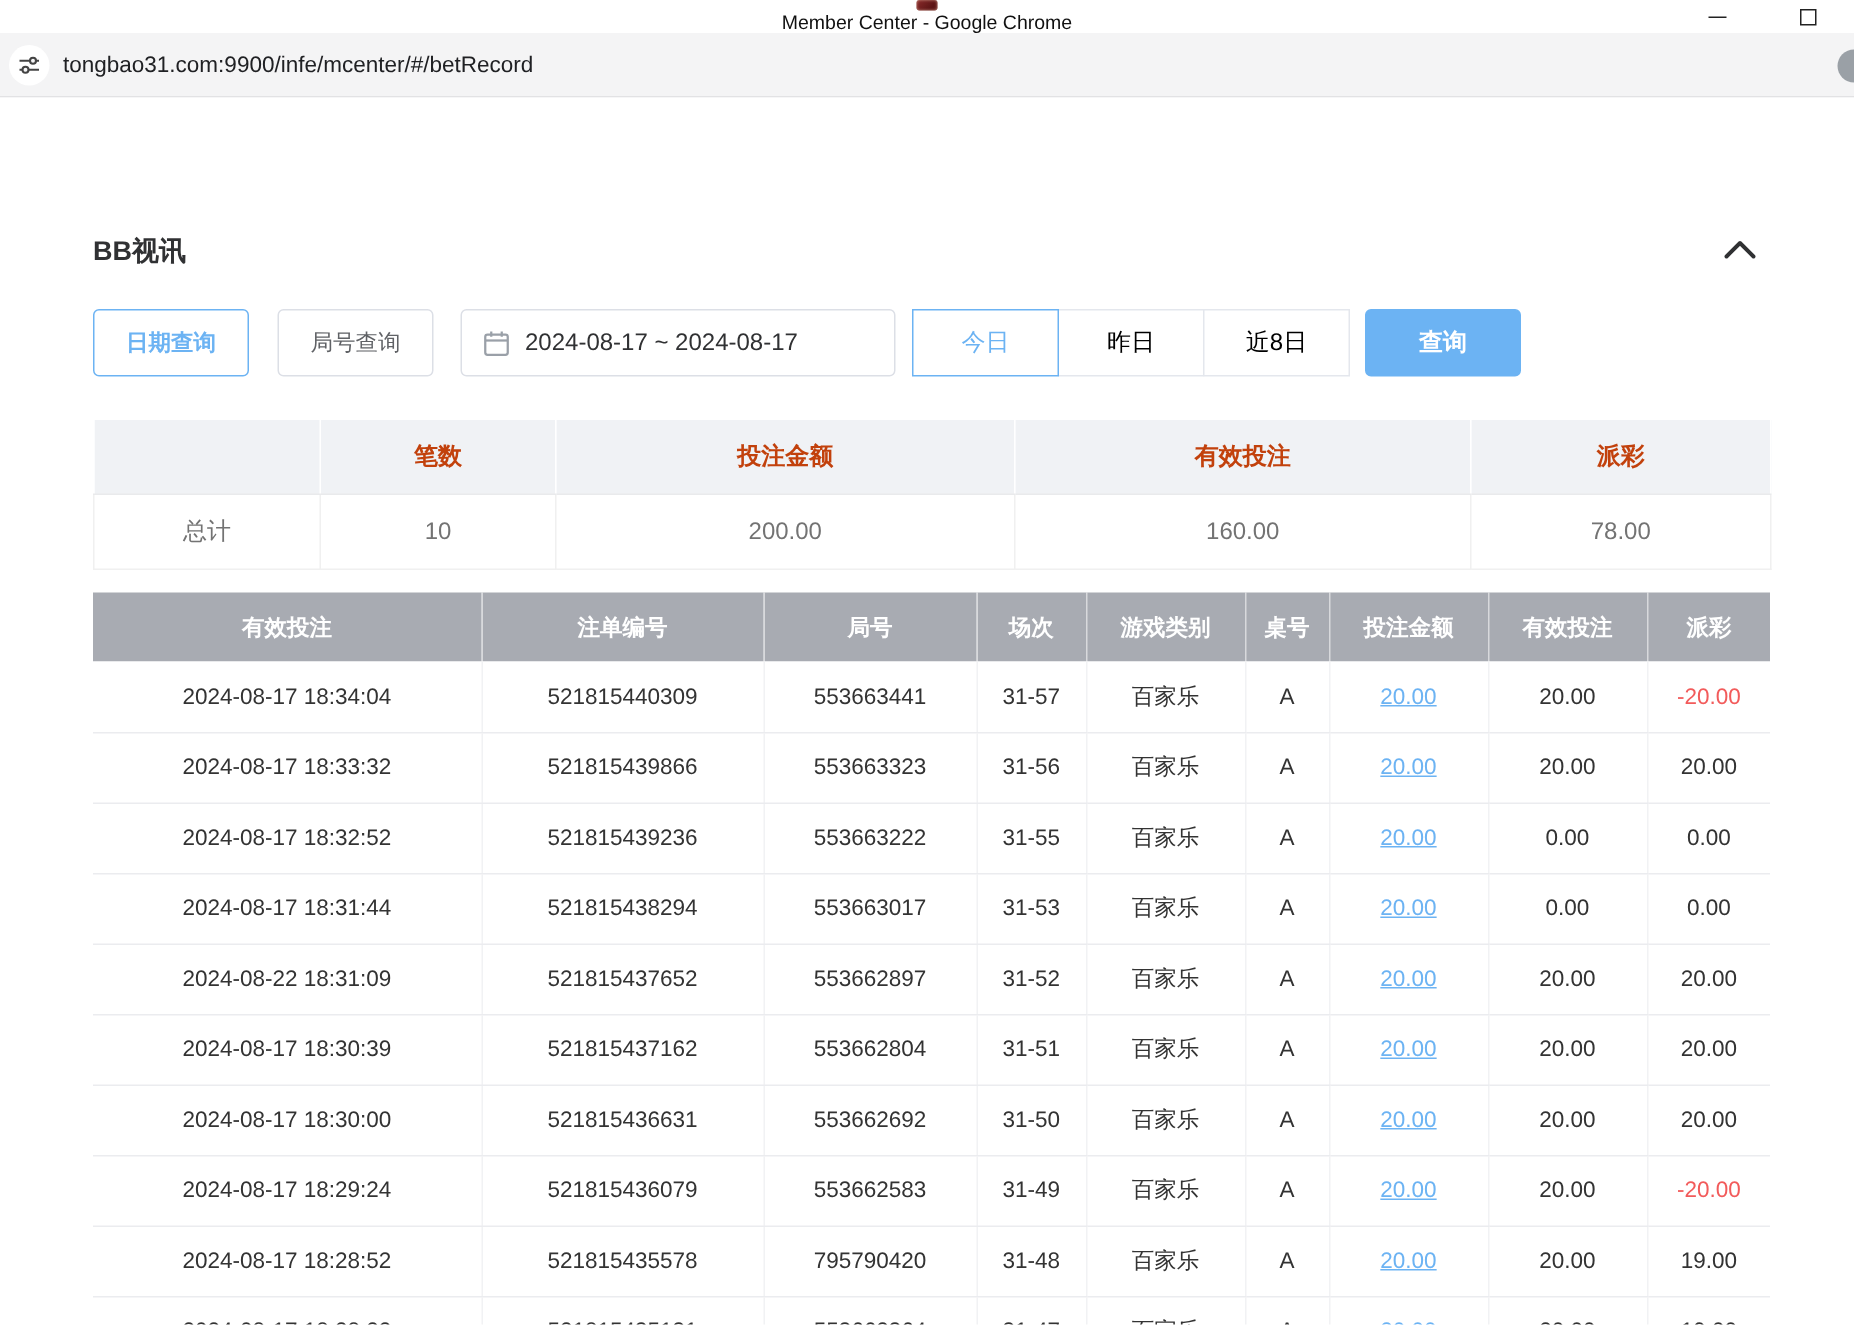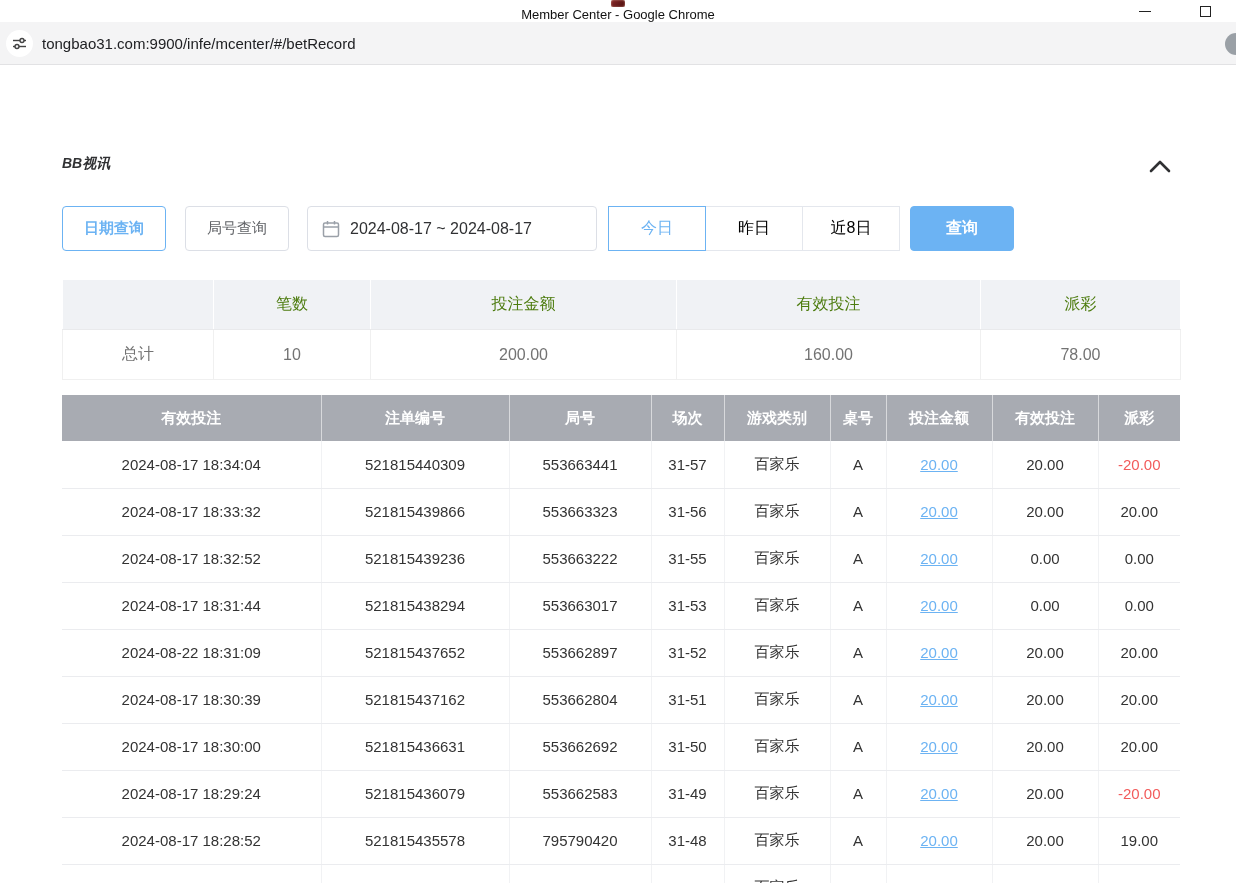--- a/index.html
+++ b/index.html
@@ -25,21 +25,21 @@
   .urlbar{position:relative;height:43px;background:#f4f4f5;border-bottom:1px solid #e2e2e4;
     display:flex;align-items:center;}
   .tune-wrap{width:27px;height:27px;border-radius:50%;background:#fff;margin-left:6px;
     display:flex;align-items:center;justify-content:center;cursor:pointer;}
   .url-text{margin-left:9px;font-size:15px;color:#202124;}
   .avatar-partial{position:absolute;right:-11px;top:11px;width:22px;height:22px;border-radius:50%;
     background:#9aa0a6;color:#fff;font-size:13px;display:flex;align-items:center;justify-content:center;}
 
   
   .content{position:relative;width:1236px;height:818px;background:#fff;}
-  .page-title{position:absolute;left:62px;top:90px;font-size:14px;font-weight:bold;color:#303133;font-style:italic;}
+  .page-title{position:absolute;left:62px;top:90px;font-size:18px;font-weight:bold;color:#303133;}
   .collapse-btn{position:absolute;left:1144px;top:88px;width:32px;height:26px;cursor:pointer;
     display:flex;align-items:center;justify-content:center;}
 
   
   .filter-row{position:absolute;left:62px;top:141px;height:45px;display:flex;align-items:center;}
   .btn{height:45px;border-radius:4px;font-size:15px;display:flex;align-items:center;justify-content:center;
     cursor:pointer;background:#fff;user-select:none;}
   .btn-outline-blue{width:104px;border:1px solid var(--accent);color:var(--accent);font-weight:bold;}
   .btn-outline-gray{width:104px;border:1px solid #dcdfe6;color:#606266;margin-left:19px;}
   .datepicker{margin-left:18px;width:290px;height:45px;border:1px solid #dcdfe6;border-radius:4px;
@@ -50,21 +50,21 @@
   .group-btn{width:98px;height:45px;border:1px solid #e4e7ed;background:#fff;font-size:16px;
     color:#000000;display:flex;align-items:center;justify-content:center;cursor:pointer;margin-left:-1px;}
   .group-btn.first{margin-left:0;border-color:var(--accent);color:var(--accent);z-index:2;}
   .btn-primary{margin-left:10px;width:104px;background:var(--accent);border:1px solid var(--accent);
     color:#fff;font-weight:bold;font-size:16px;}
 
   
   table{border-collapse:collapse;table-layout:fixed;}
   .summary-table{position:absolute;left:62px;top:214px;width:1118px;}
   .summary-table th{height:50px;background:#f0f2f5;border:1px solid #fff;border-bottom:1px solid #e9eaec;
-    font-size:16px;font-weight:normal;color:#4d7c0f;text-align:center;}
+    font-size:16px;font-weight:bold;color:#c2410c;text-align:center;}
   .summary-table td{height:50px;background:#fff;border:1px solid #f0f0f0;border-top:none;
     font-size:16px;color:#737373;text-align:center;}
 
   
   .bet-table{position:absolute;left:62px;top:330px;width:1118px;}
   .bet-table th{height:46px;background:var(--th-bg);color:#fff;font-size:15px;font-weight:bold;
     text-align:center;border-right:1px solid rgba(255,255,255,.55);}
   .bet-table th:last-child{border-right:none;}
   .bet-table td{height:47px;background:#fff;font-size:15px;color:#333;text-align:center;
     border-bottom:1px solid #ebecef;border-right:1px solid #f1f2f4;}

